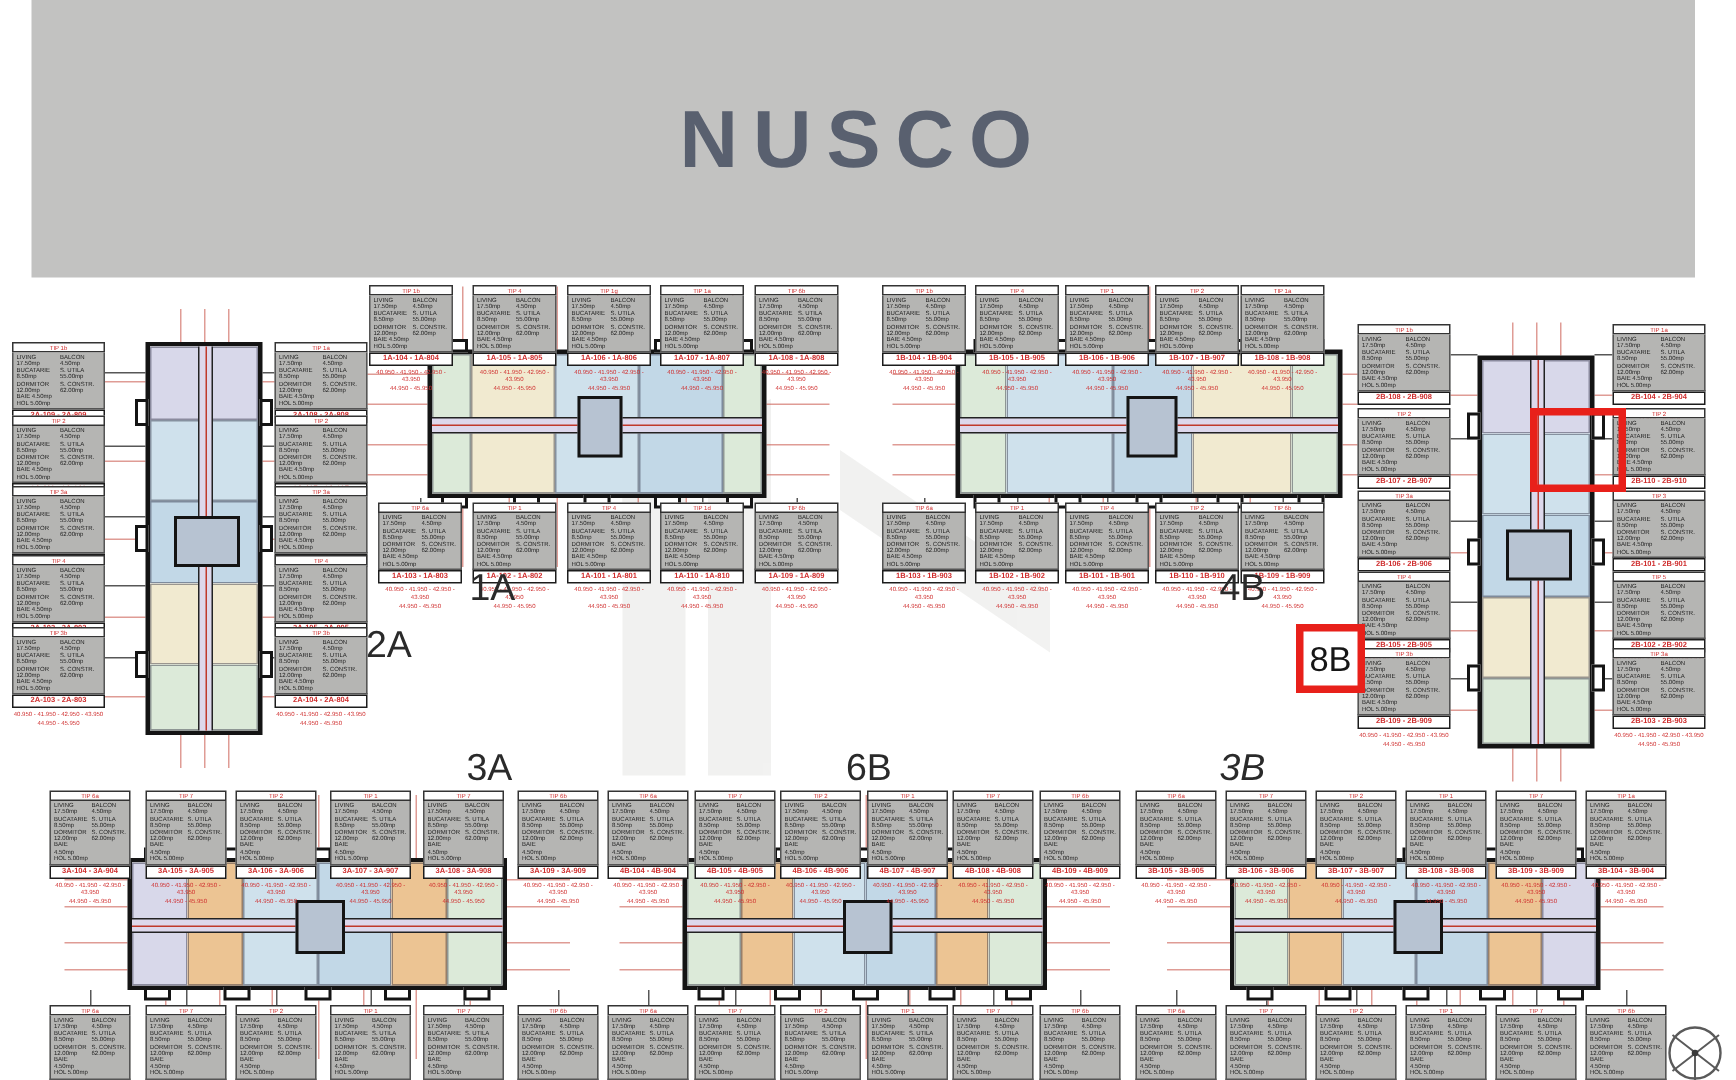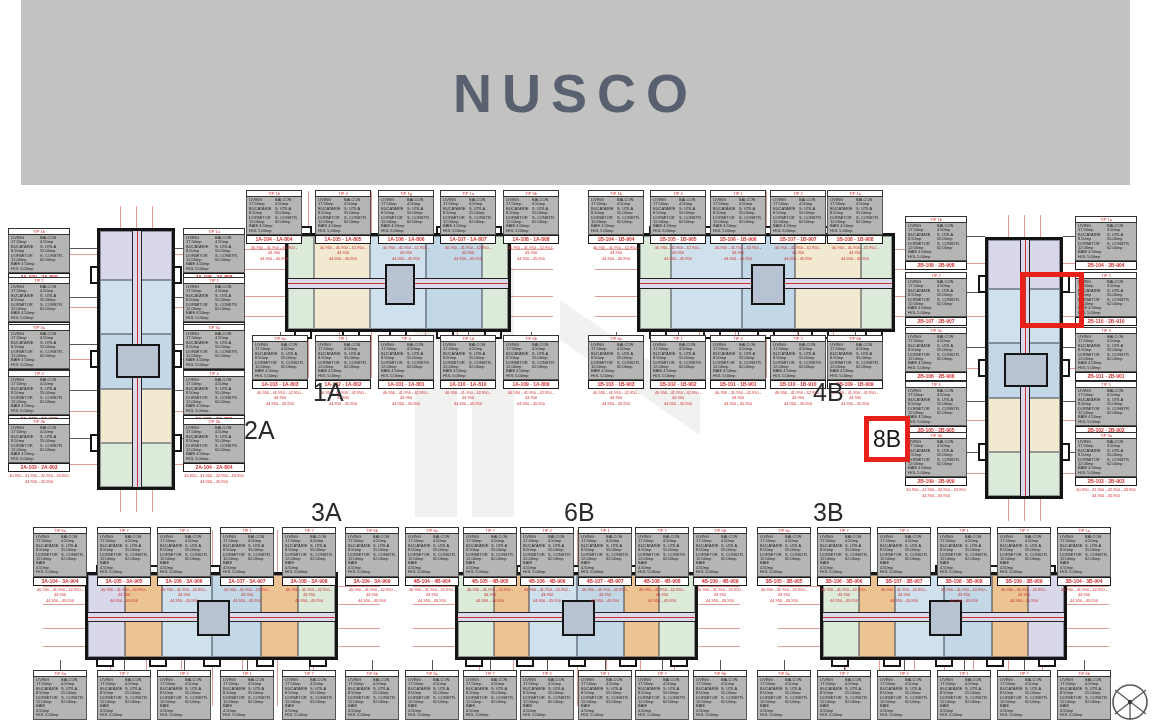--- a/index.html
+++ b/index.html
@@ -1086,21 +1086,21 @@
       <div class="conn" style="left: 1024px; top: 660px; width: 1px; height: 10px;"></div>
       <div class="card" style="left: 1057px; top: 670px; width: 54px;">
         <div class="card-tip">TIP 6b</div>
         <div class="card-body">
           <div class="colL">LIVING 17.50mp<br>BUCATARIE 8.50mp<br>DORMITOR 12.00mp<br>BAIE 4.50mp<br>HOL 5.00mp</div>
           <div class="colR">BALCON 4.50mp<br>S. UTILA 55.00mp<br>S. CONSTR. 62.00mp</div>
         </div>
         <div class="card-unit">3B-103 - 3B-903</div>
       </div>
       <div class="conn" style="left: 1084px; top: 660px; width: 1px; height: 10px;"></div>
-      <div class="btitle" style="left: 813px; top: 498px;">3B</div>
+      <div class="btitle" style="left: 813px; top: 498px; font-style: italic;">3B</div>
     </div>
 
   <div id="hl-rect" style="left: 1020px; top: 272px; width: 64px; height: 56px;"></div>
   <div id="hl-label" style="left: 864px; top: 416px; width: 46px; height: 46px;">8B</div>
 
   <svg id="compass" width="44" height="52" viewBox="0 0 44 52">
     <circle cx="22" cy="26" r="17" fill="none" stroke="#5a5a5a" stroke-width="1.6"></circle>
     <path d="M7 14 L38 38 M7 38 L38 14 M22 26 L22 47" fill="none" stroke="#5a5a5a" stroke-width="1.3"></path>
     <circle cx="22" cy="26" r="2.2" fill="#3a3a3a"></circle>
   </svg>

